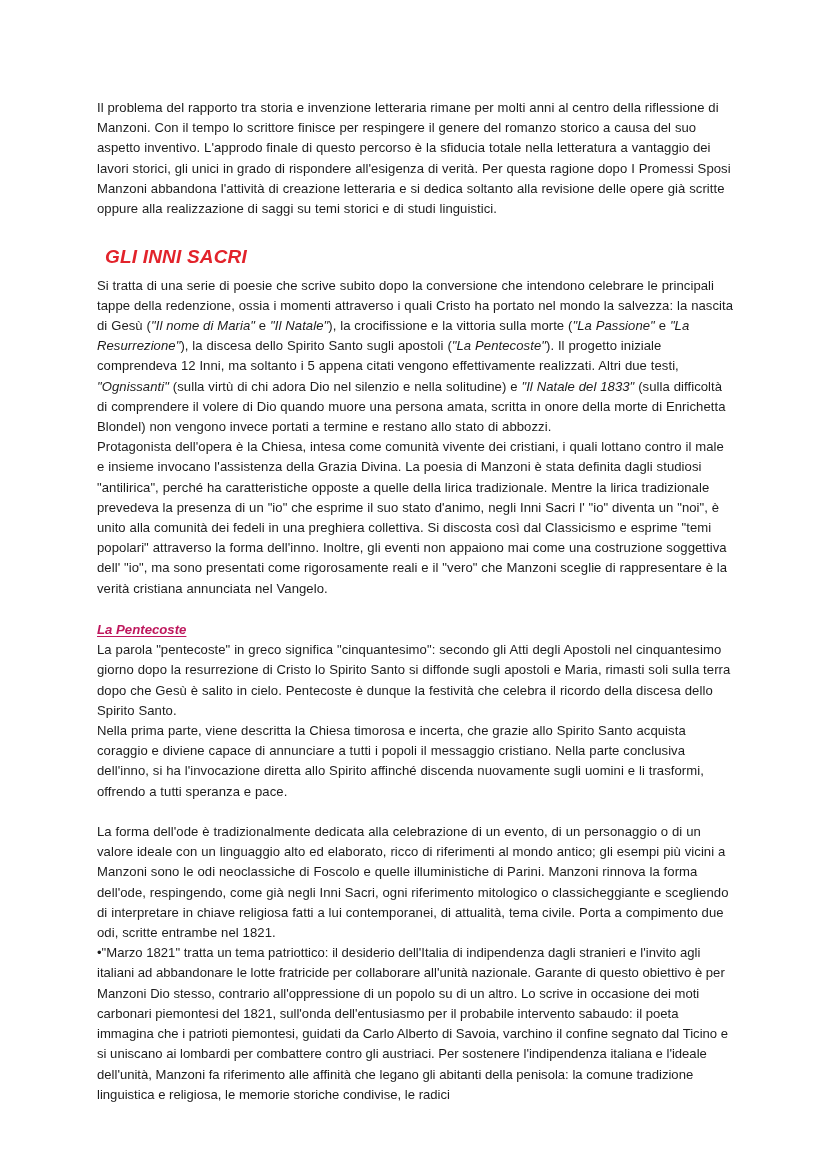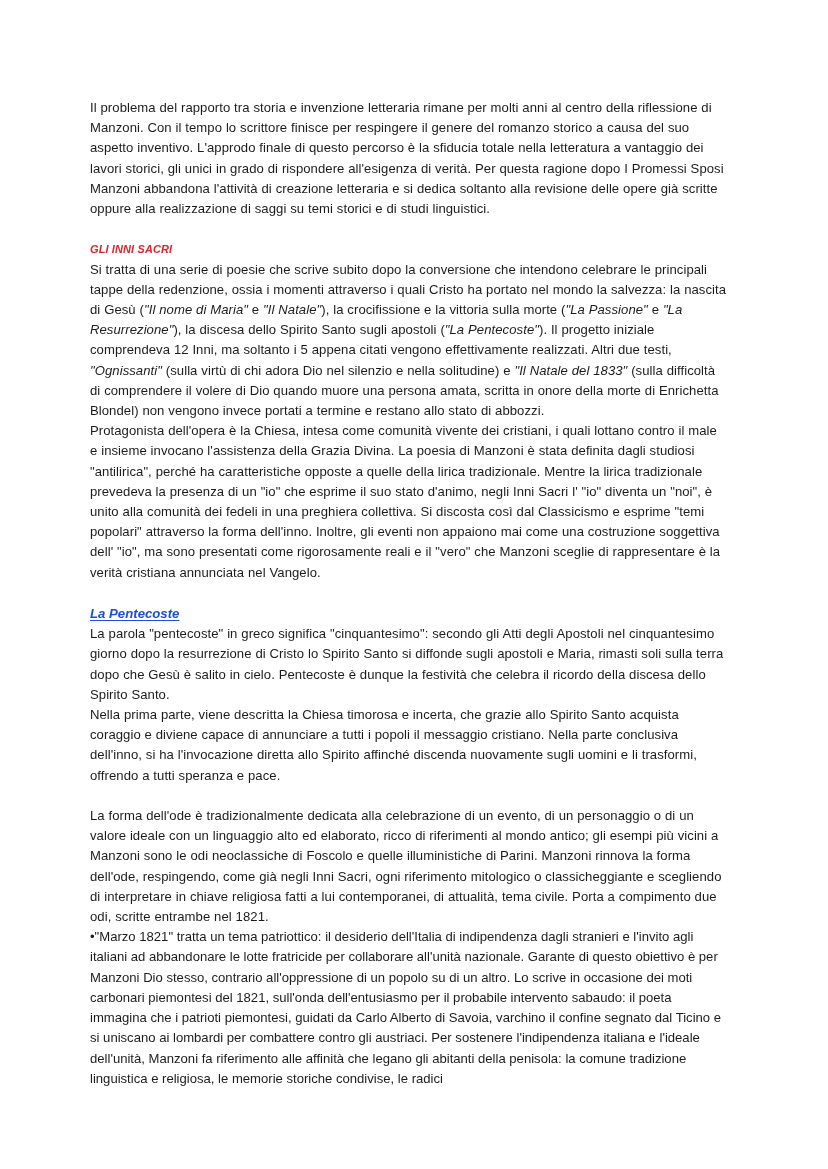--- a/index.html
+++ b/index.html
@@ -18,52 +18,52 @@
   .page {
     position: relative;
     width: 828px;
     height: 1169px;
     background: #ffffff;
     box-sizing: border-box;
     overflow: hidden;
   }
   .content {
     position: absolute;
-    left: 90px;
+    left: 97px;
     top: 98px;
     width: 638px;
   }
   p.body-text {
     margin: 0;
     font-size: 13.1px;
     line-height: 20.2px;
     color: #1c1c1c;
     text-align: left;
     letter-spacing: 0.005em;
     word-spacing: 0.01em;
   }
   .block-gap {
     height: 20.2px;
   }
   h2.red-heading {
-    margin: 0;
-    font-size: 11px;
+    margin: 8px;
+    font-size: 19px;
     line-height: 20.2px;
     font-style: italic;
     font-weight: bold;
     color: #e2232b;
     letter-spacing: 0.01em;
   }
   h3.sub-heading {
     margin: 0;
     font-size: 13.2px;
     line-height: 20.2px;
     font-style: italic;
     font-weight: bold;
-    color: #1d4ed8;
+    color: #be185d;
     text-decoration: underline;
     text-underline-offset: 2px;
     display: inline-block;
   }
   .sub-heading-wrap {
     line-height: 20.2px;
   }
   em.title-italic {
     font-style: italic;
   }

